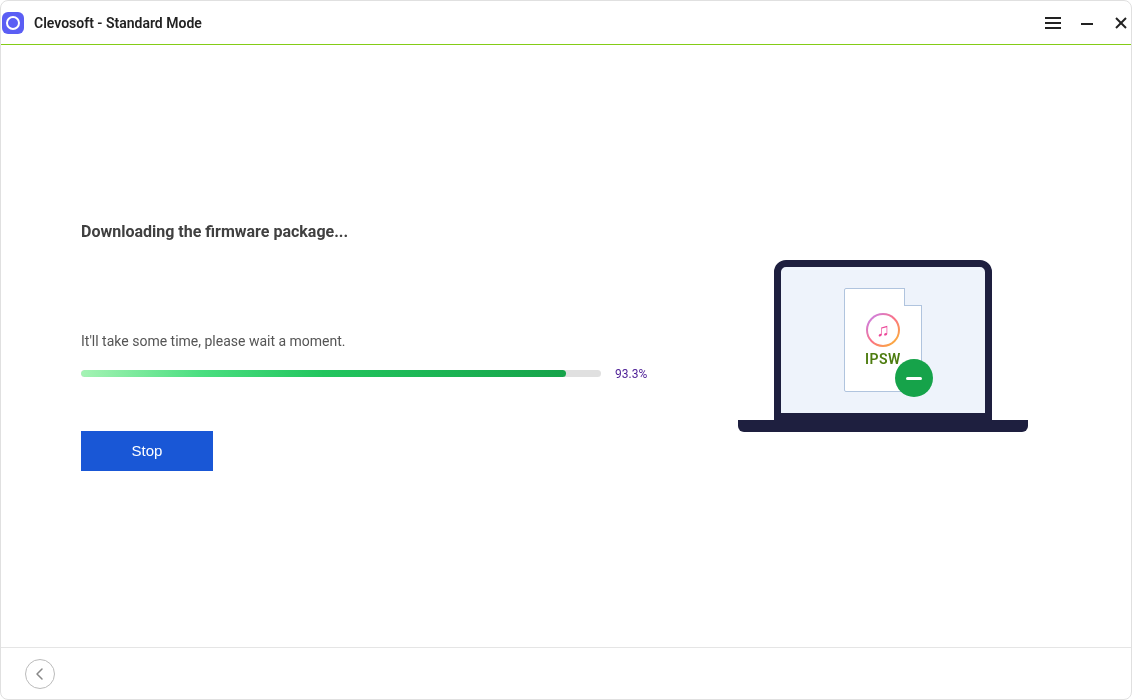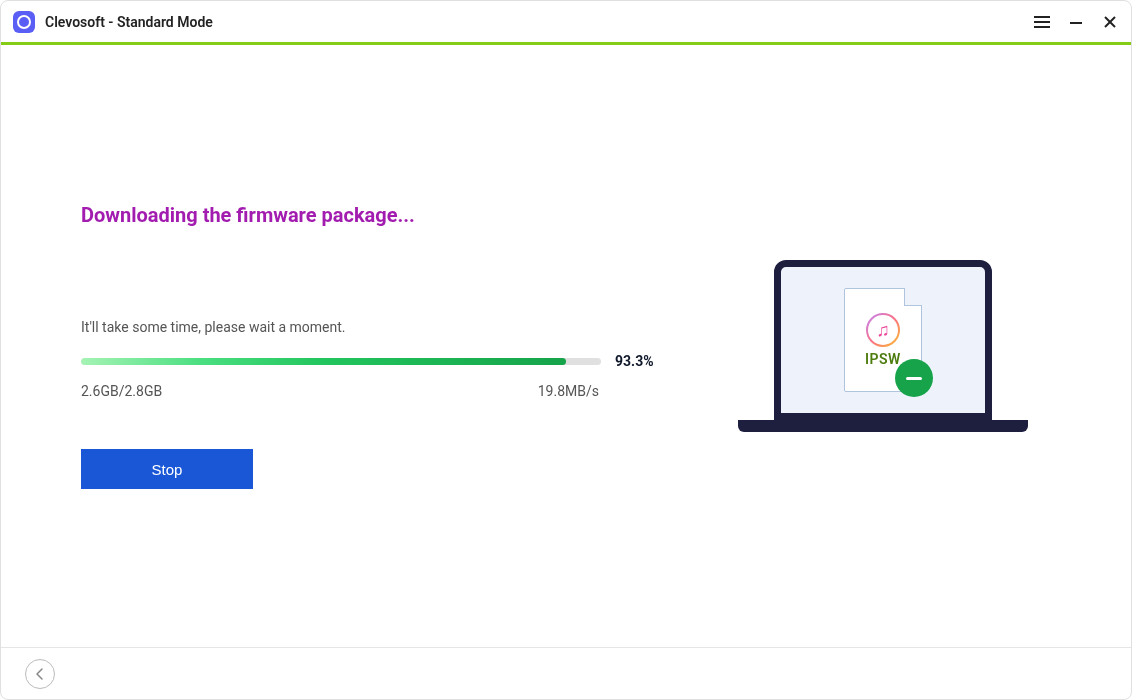--- a/index.html
+++ b/index.html
@@ -13,22 +13,22 @@
       overflow: hidden;
       display: flex;
       flex-direction: column;
     }
 
     .titlebar {
       display: flex;
       align-items: center;
       justify-content: space-between;
       height: 44px;
-      padding: 0 12px;
-      border-bottom: 3px solid #84cc16;
+      padding: 0 1px;
+      border-bottom: 1px solid #84cc16;
     }
     .titlebar-left { display: flex; align-items: center; gap: 10px; }
     .logo-icon {
       width: 22px;
       height: 22px;
       border-radius: 6px;
       background: #5b5ef4;
       display: flex;
       align-items: center;
       justify-content: center;
@@ -55,43 +55,43 @@
     .ctrl-icon { width: 18px; height: 18px; display: flex; align-items: center; justify-content: center; cursor: pointer; color: #222; }
 
     .main {
       flex: 1;
       display: flex;
       padding: 0 80px;
       align-items: center;
       gap: 90px;
     }
     .left-col { flex: 1; max-width: 600px; }
-    .heading { font-size: 20px; font-weight: 700; color: #a21caf; margin-bottom: 92px; }
+    .heading { font-size: 16px; font-weight: 700; color: #404040; margin-bottom: 92px; }
     .subtext { font-size: 14px; color: #555; margin-bottom: 18px; }
     .progress-row { display: flex; align-items: center; gap: 14px; }
     .progress-track {
       flex: 1;
       height: 7px;
       background: #e0e0e0;
       border-radius: 4px;
       overflow: hidden;
       position: relative;
     }
     .progress-fill {
       height: 100%;
       width: 93.3%;
       background: linear-gradient(90deg, #a5f3b4 0%, #4ade80 25%, #22c55e 50%, #16a34a 100%);
       border-radius: 4px;
     }
-    .progress-pct { font-size: 14px; color: #0f172a; font-weight: 700; min-width: 46px; }
+    .progress-pct { font-size: 12px; color: #4c1d95; font-weight: 400; min-width: 46px; }
     .stats-row { display: flex; justify-content: space-between; margin-top: 14px; padding-right: 62px; }
     .stat { font-size: 14px; color: #555; }
     .stop-btn {
       margin-top: 50px;
-      width: 172px;
+      width: 132px;
       height: 40px;
       background: #1957d6;
       color: #fff;
       border: none;
       font-size: 15px;
       cursor: pointer;
       display: flex;
       align-items: center;
       justify-content: center;
     }
@@ -218,24 +218,20 @@
 
 <div class="main">
   <div class="left-col">
     <h1 class="heading">Downloading the firmware package...</h1>
     <p class="subtext">It'll take some time, please wait a moment.</p>
     <div class="progress-row">
       <div class="progress-track">
         <div class="progress-fill"></div>
       </div>
       <div class="progress-pct">93.3%</div>
-    </div>
-    <div class="stats-row">
-      <span class="stat">2.6GB/2.8GB</span>
-      <span class="stat">19.8MB/s</span>
     </div>
     <button class="stop-btn">Stop</button>
   </div>
 
   <div class="right-col">
     <div class="laptop">
       <div class="laptop-screen">
         <div class="doc-icon">
           <div class="doc-fold"></div>
           <div class="music-ring">

